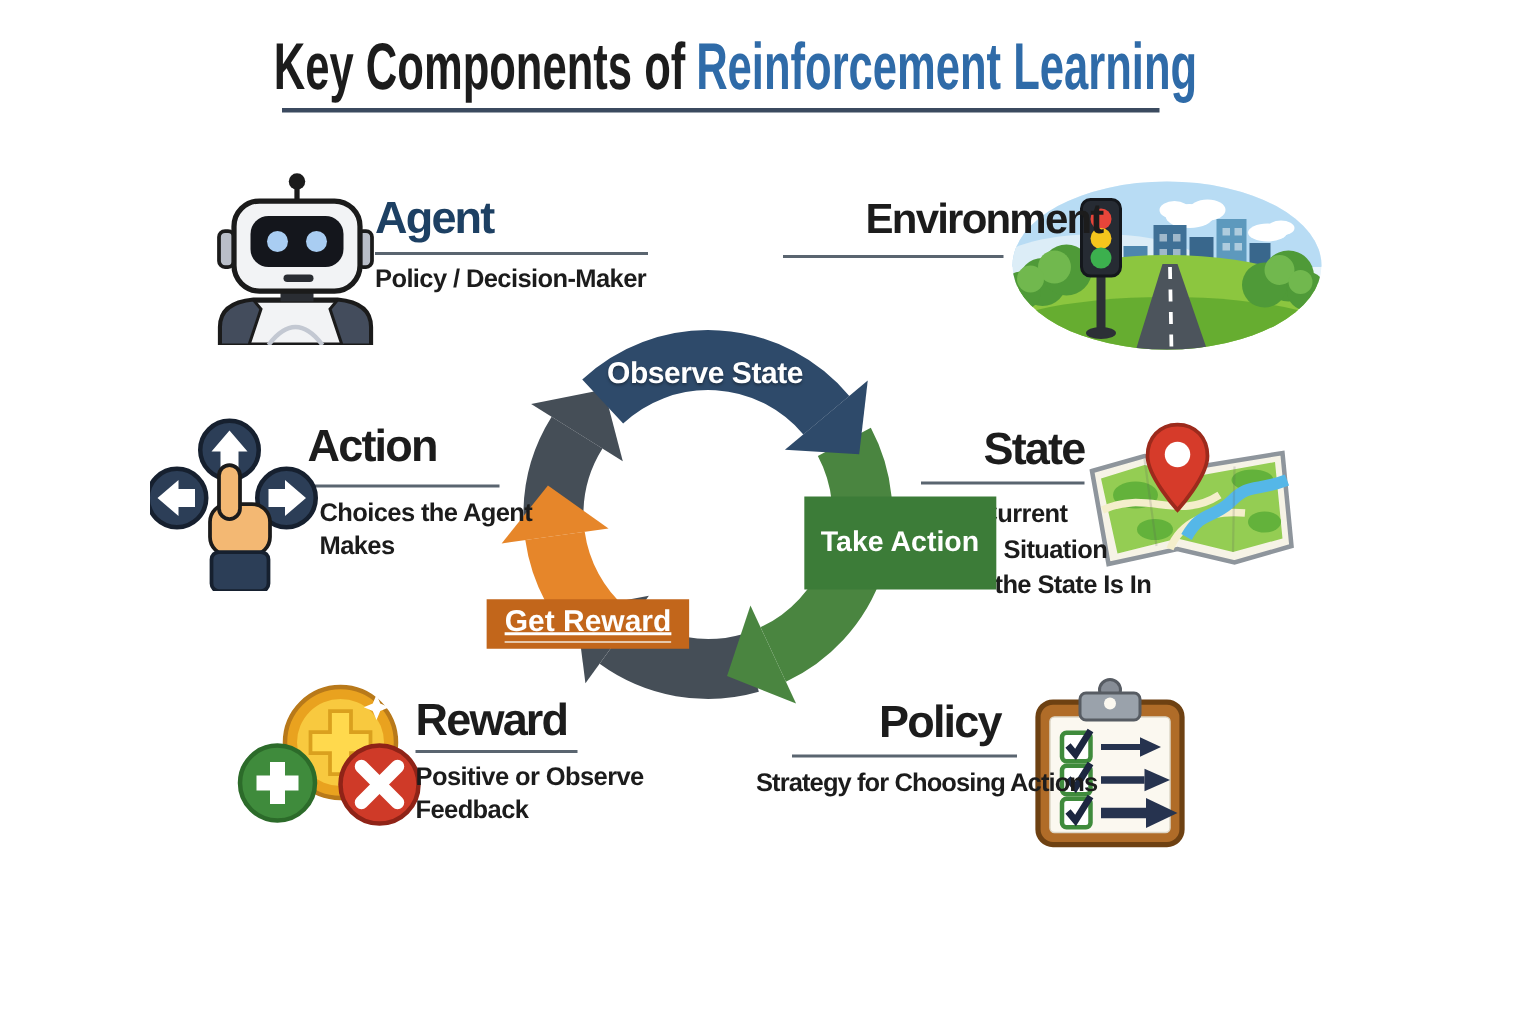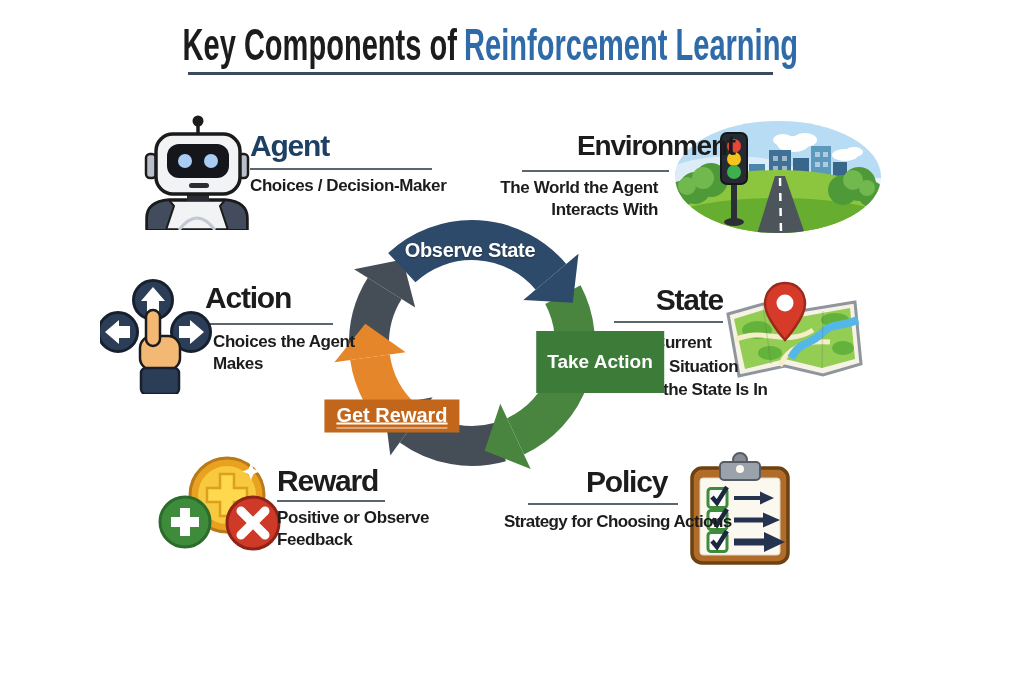--- a/index.html
+++ b/index.html
@@ -68,21 +68,21 @@
     <rect x="3" y="42" width="10" height="24" rx="4" fill="#b9bec8" stroke="#1b1b1b" stroke-width="2.5"></rect>
     <rect x="95" y="42" width="10" height="24" rx="4" fill="#b9bec8" stroke="#1b1b1b" stroke-width="2.5"></rect>
     <rect x="13" y="22" width="84" height="60" rx="17" fill="#f2f3f5" stroke="#1b1b1b" stroke-width="3.5"></rect>
     <rect x="24" y="32" width="62" height="34" rx="12" fill="#14161c"></rect>
     <circle cx="42" cy="49" r="7" fill="#a9cdf2"></circle>
     <circle cx="68" cy="49" r="7" fill="#a9cdf2"></circle>
     <rect x="46" y="71" width="20" height="5" rx="2.5" fill="#2a2d33"></rect>
   </svg>
   <div class="abs txt h h-agent" style="left:250px;top:129px">Agent</div>
   <div class="rule" style="left:250px;top:168px;width:182px"></div>
-  <div class="abs txt sub" style="left:250px;top:175px">Choices / Decision-Maker</div>
+  <div class="abs txt sub" style="left:250px;top:175px">Policy / Decision-Maker</div>
 
   <svg class="icon-svg" style="left:673px;top:120px" width="210" height="114" viewBox="0 0 210 114">
     <defs>
         <clipPath id="sceneClip">
           <ellipse cx="105" cy="57" rx="103" ry="56"></ellipse>
         </clipPath>
       </defs>
     <g clip-path="url(#sceneClip)">
       <rect x="0" y="0" width="210" height="114" fill="#e8f4fb"></rect>
       <rect x="0" y="0" width="210" height="58" fill="#b8dcf4"></rect>
@@ -130,24 +130,20 @@
       <rect x="58" y="58" width="6" height="44" fill="#2c3036"></rect>
       <ellipse cx="61" cy="102" rx="10" ry="4" fill="#2c3036"></ellipse>
       <rect x="48" y="13" width="26" height="51" rx="6" fill="#262b33" stroke="#14171c" stroke-width="2"></rect>
       <circle cx="61" cy="26" r="7" fill="#e8453a"></circle>
       <circle cx="61" cy="39" r="7" fill="#f5c51d"></circle>
       <circle cx="61" cy="52" r="7" fill="#3cb04e"></circle>
     </g>
   </svg>
   <div class="abs txt h right" style="left:535px;top:131px;width:200px;font-size:28px">Environment</div>
   <div class="rule" style="left:522px;top:170px;width:147px"></div>
-  <div class="abs txt sub right" style="left:458px;top:177px;width:200px">
-    <div>The World the Agent</div>
-    <div>Interacts With</div>
-  </div>
 
   <svg class="icon-svg" style="left:100px;top:274px" width="112" height="120" viewBox="0 0 112 120">
     <g>
       <circle cx="53" cy="26" r="19.5" fill="#2c3e57" stroke="#16202f" stroke-width="3"></circle>
       <circle cx="18" cy="58" r="19.5" fill="#2c3e57" stroke="#16202f" stroke-width="3"></circle>
       <circle cx="91" cy="58" r="19.5" fill="#2c3e57" stroke="#16202f" stroke-width="3"></circle>
       <polygon points="53,13 65,27 59,27 59,38 47,38 47,27 41,27" fill="#ffffff"></polygon>
       <polygon points="5,58 19,46 19,52 30,52 30,64 19,64 19,70" fill="#ffffff"></polygon>
       <polygon points="104,58 90,46 90,52 79,52 79,64 90,64 90,70" fill="#ffffff"></polygon>
     </g>

